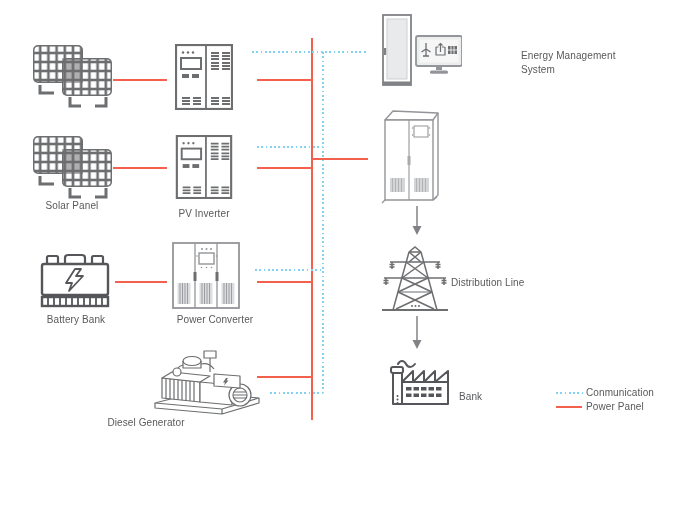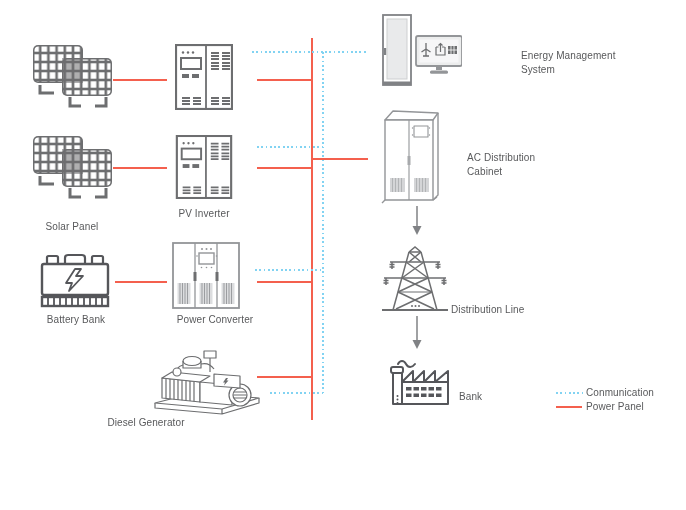--- a/index.html
+++ b/index.html
@@ -241,28 +241,27 @@
         <rect x="42.5" y="29" width="5.5" height="3.5"></rect>
         <rect x="50" y="29" width="5.5" height="3.5"></rect>
       <rect x="20" y="35.5" width="5.5" height="3.5"></rect>
         <rect x="27.5" y="35.5" width="5.5" height="3.5"></rect>
         <rect x="35" y="35.5" width="5.5" height="3.5"></rect>
         <rect x="42.5" y="35.5" width="5.5" height="3.5"></rect>
         <rect x="50" y="35.5" width="5.5" height="3.5"></rect>
     </g>
   </svg>
 
-  <div class="lbl lblc" style="left:72px;top:221px;">Solar Panel</div>
+  <div class="lbl lblc" style="left:72px;top:200px;">Solar Panel</div>
   <div class="lbl lblc" style="left:204px;top:208px;">PV Inverter</div>
   <div class="lbl lblc" style="left:76px;top:314px;">Battery Bank</div>
   <div class="lbl lblc" style="left:215px;top:314px;">Power Converter</div>
   <div class="lbl lblc" style="left:146px;top:417px;">Diesel Generator</div>
   <div class="lbl lblw" style="left:477px;top:49px;width:110px;margin-left:44px;">Energy Management System</div>
-  <div class="lbl lblw" style="left:467px;top:151px;width:82px;">AC Distribution Cabinet</div>
-  <div class="lbl" style="left:451px;top:304px;">Distribution Line</div>
+  <div class="lbl" style="left:451px;top:277px;">Distribution Line</div>
   <div class="lbl" style="left:459px;top:391px;">Bank</div>
 
   <div>
     <div class="hdot" style="left:556px;top:392px;width:27px;"></div>
     <div class="lbl" style="left:586px;top:387px;">Conmunication</div>
     <div class="hline" style="left:556px;top:406px;width:26px;"></div>
     <div class="lbl" style="left:586px;top:401px;">Power Panel</div>
   </div>
 
 </div>

